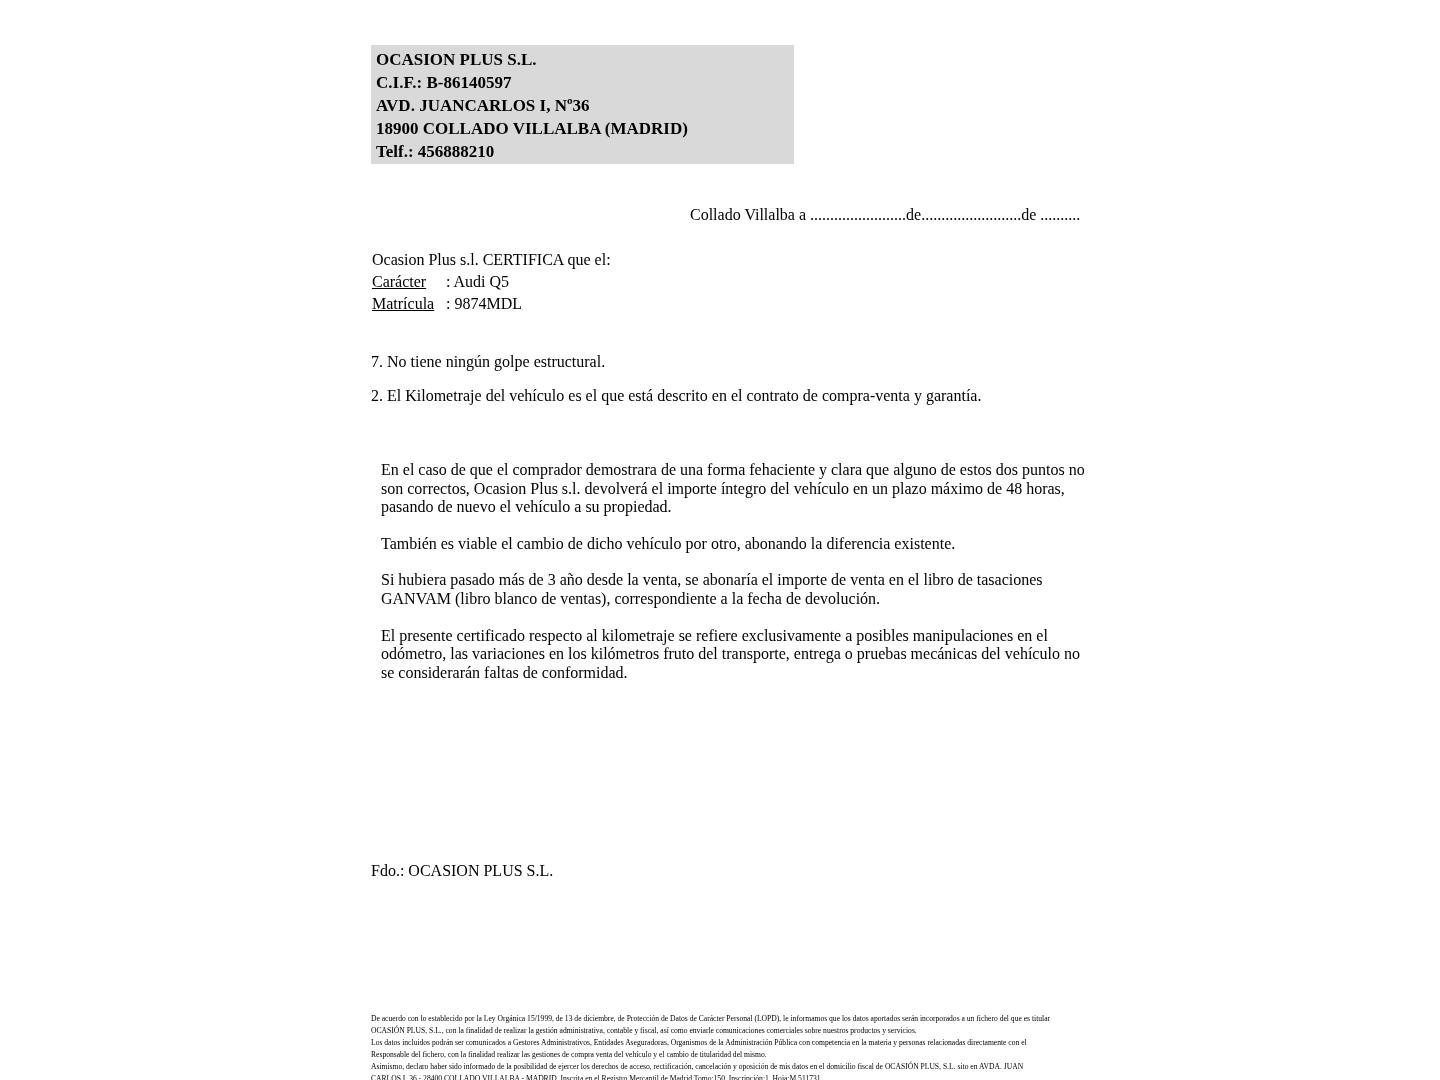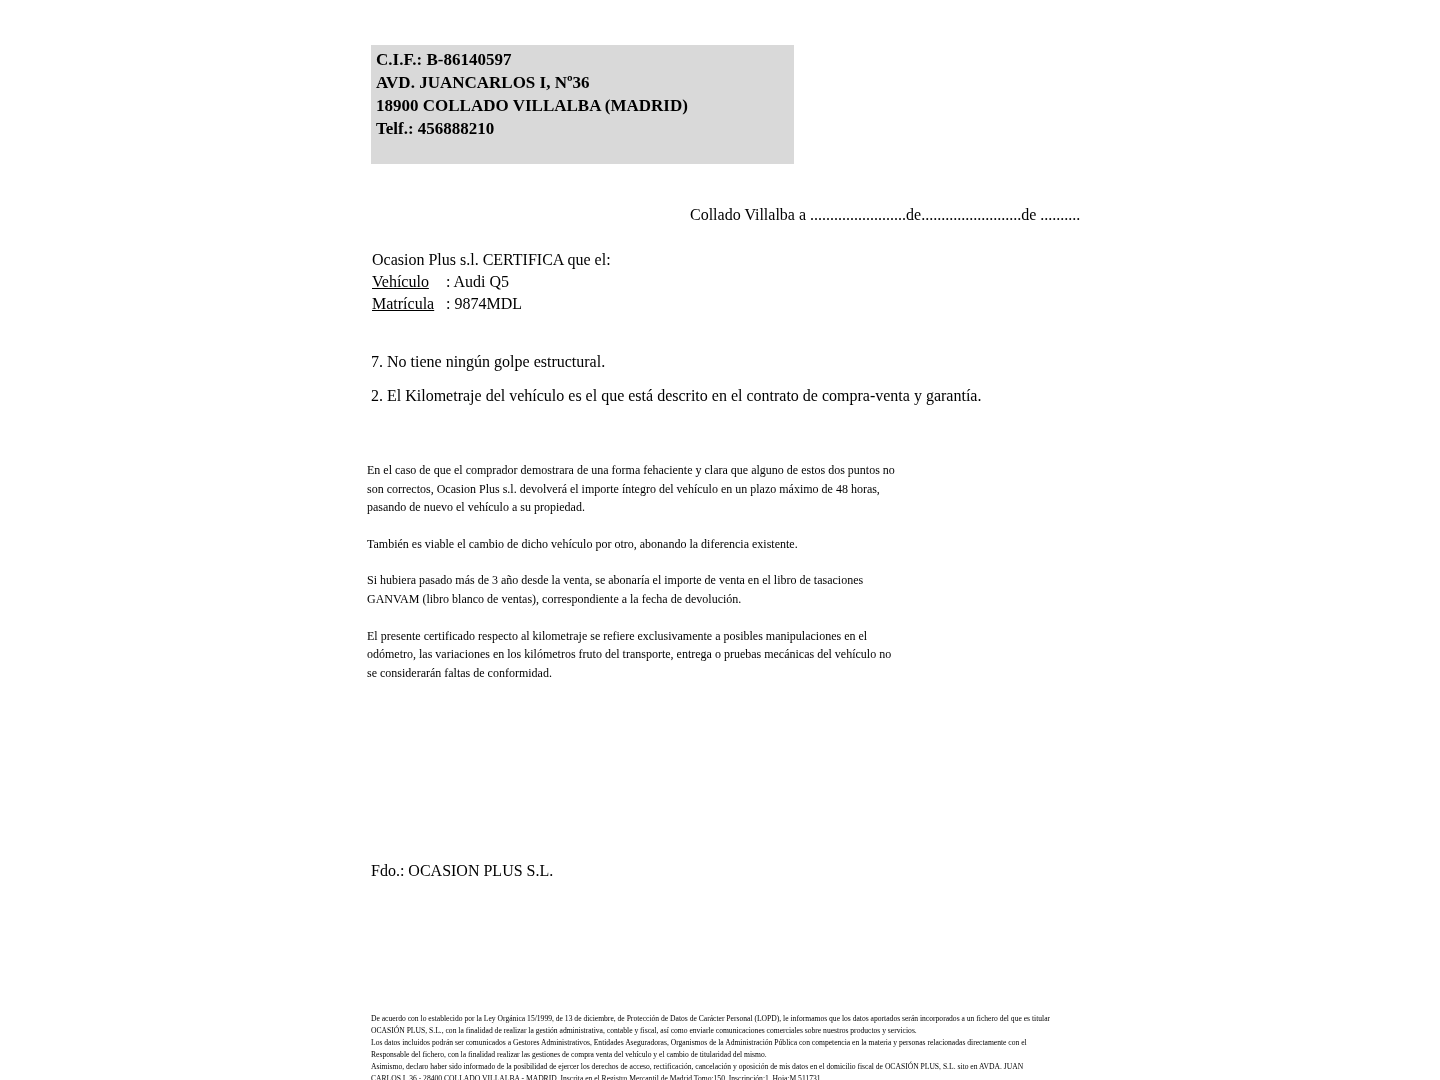--- a/index.html
+++ b/index.html
@@ -48,24 +48,24 @@
     position: absolute;
     left: 371px;
     top: 352px;
     font-size: 16px;
     line-height: 19px;
     white-space: nowrap;
   }
   .point + .point { margin-top: 15px; }
   .paragraphs {
     position: absolute;
-    left: 367px;
+    left: 381px;
     top: 461px;
     width: 710px;
-    font-size: 12px;
+    font-size: 16px;
     line-height: 18.6px;
   }
   .para {
     margin: 0 0 18px 0;
     white-space: pre-line;
   }
   .signature {
     position: absolute;
     left: 371px;
     top: 862px;
@@ -80,32 +80,33 @@
     line-height: 12px;
     white-space: pre-line;
   }
 </style>
 </head>
 <body>
 
 <div class="page">
 
   <div class="company-box">
+    <div>OCASION PLUS S.L.</div>
     <div>C.I.F.: B-86140597</div>
     <div>AVD. JUANCARLOS I, Nº36</div>
     <div>18900 COLLADO VILLALBA (MADRID)</div>
     <div>Telf.: 456888210</div>
   </div>
 
   <div class="date-line">Collado Villalba a ........................de.........................de ..........</div>
 
   <div class="certify">
     <div>Ocasion Plus s.l. CERTIFICA que el:</div>
     <div class="field-row">
-      <span class="field-label">Vehículo</span><span class="field-value">: Audi Q5</span>
+      <span class="field-label">Carácter</span><span class="field-value">: Audi Q5</span>
     </div>
     <div class="field-row">
       <span class="field-label">Matrícula</span><span class="field-value">: 9874MDL</span>
     </div>
   </div>
 
   <div class="points">
     <div class="point">7. No tiene ningún golpe estructural.</div>
     <div class="point">2. El Kilometraje del vehículo es el que está descrito en el contrato de compra-venta y garantía.</div>
   </div>

